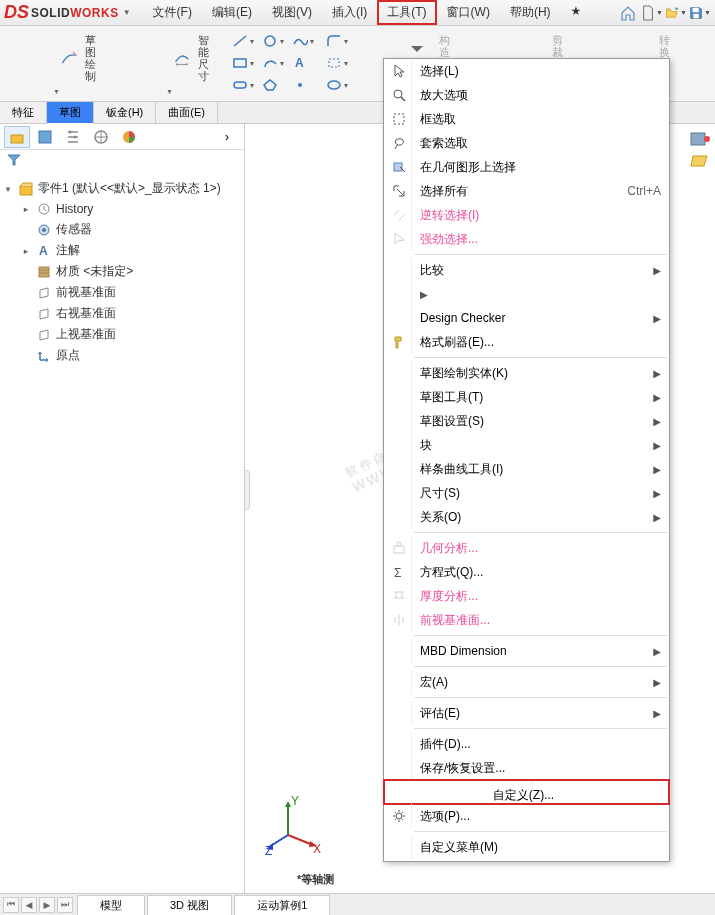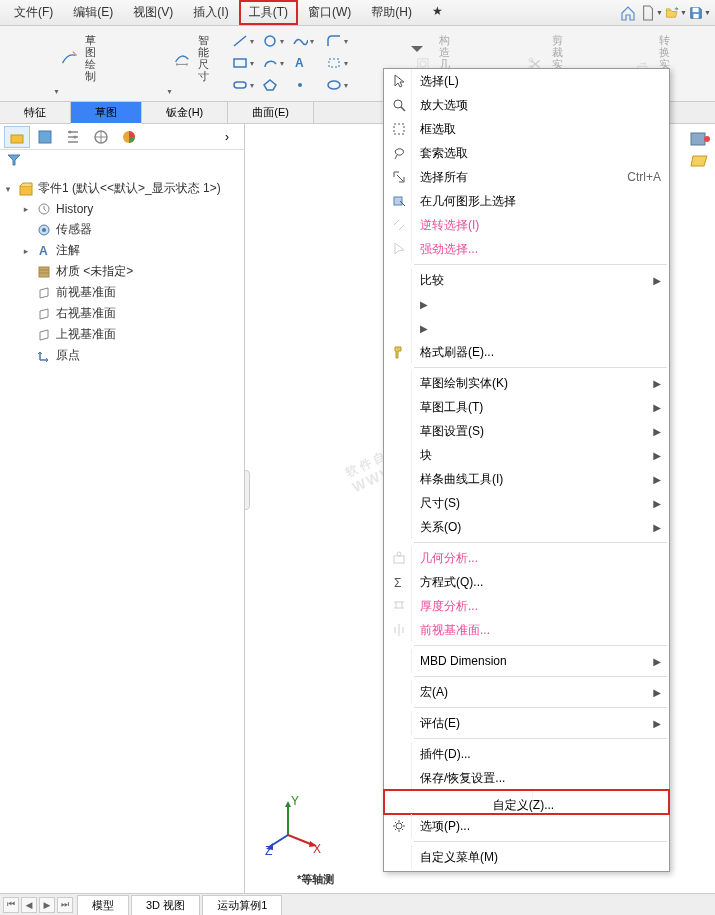--- a/index.html
+++ b/index.html
@@ -27,21 +27,21 @@
     .ribbon-big-icon { width: 28px; height: 28px; }
     .ribbon-label { font-size: 11px; color: #444; text-align: center; line-height: 12px; }
     .ribbon-label.disabled { color: #aaa; }
     .ribbon-mini-grid { display: grid; grid-template-columns: auto auto auto; gap: 3px 8px; padding: 2px; }
     .ribbon-mini { width: 22px; height: 18px; display: flex; align-items: center; cursor: pointer; }
     .ribbon-dd-mark { position: absolute; bottom: 1px; left: 50%; transform: translateX(-50%); font-size: 8px; color: #666; }
     .ribbon-right { margin-left: auto; display: flex; align-items: center; gap: 6px; padding: 4px; }
     
     
     .tabstrip { height: 22px; background: #eee; border-bottom: 1px solid #ccc; display: flex; }
-    .tab { padding: 3px 24px; border-right: 1px solid #ccc; background: #f0f0f0; cursor: pointer; font-size: 11px; }
+    .tab { padding: 3px 12px; border-right: 1px solid #ccc; background: #f0f0f0; cursor: pointer; font-size: 11px; }
     .tab.active { background: #3b82f6; border-bottom: 1px solid #fff; margin-bottom: -1px; }
     
     
     .main { display: flex; height: calc(100% - 26px - 76px - 22px - 22px); position: relative; }
     .sidebar { width: 245px; background: #fff; border-right: 1px solid #ccc; display: flex; flex-direction: column; }
     .sidebar-iconbar { height: 26px; border-bottom: 1px solid #ddd; display: flex; align-items: center; padding: 0 4px; gap: 2px; }
     .sb-icon { width: 26px; height: 22px; display: flex; align-items: center; justify-content: center; cursor: pointer; border: 1px solid transparent; }
     .sb-icon.active { background: #e5f0fb; border: 1px solid #a8c8e8; }
     .sb-filter { height: 24px; padding: 2px 6px; }
     .tree { padding: 4px 2px; flex: 1; overflow: auto; }
@@ -52,47 +52,52 @@
     .tree-children { margin-left: 18px; }
     
     .canvas { flex: 1; background: #fff; position: relative; }
     .watermark { position: absolute; top: 38%; left: 20%; transform: rotate(-25deg); font-size: 32px; color: rgba(200,200,200,0.45); font-weight: bold; letter-spacing: 3px; pointer-events: none; }
     .watermark-sub { font-size: 14px; display: block; letter-spacing: 2px; margin-top: -4px; }
     .triad { position: absolute; bottom: 38px; left: 18px; }
     .triad-label { position: absolute; bottom: 6px; left: 52px; font-size: 11px; font-weight: bold; color: #333; }
     .splitter-handle { position: absolute; left: -1px; top: 45%; width: 6px; height: 40px; background: #f0f0f0; border: 1px solid #ccc; border-radius: 0 4px 4px 0; cursor: ew-resize; }
     
     
-    .context-menu { position: absolute; top: 68px; left: 383px; width: 287px; background: #fff; border: 1px solid #999; box-shadow: 2px 2px 6px rgba(0,0,0,0.25); z-index: 100; padding-bottom: 2px; }
+    .context-menu { position: absolute; top: 58px; left: 383px; width: 287px; background: #fff; border: 1px solid #999; box-shadow: 2px 2px 6px rgba(0,0,0,0.25); z-index: 100; padding-bottom: 2px; }
     .ctx-anchor { position: absolute; top: 38px; left: 407px; width: 20px; height: 20px; z-index: 101; }
     .ctx-item { display: flex; align-items: center; height: 24px; padding: 0 8px 0 2px; cursor: pointer; position: relative; }
     .ctx-item.disabled { color: #ec4899; cursor: default; }
     .ctx-icon-col { width: 26px; height: 100%; display: flex; align-items: center; justify-content: center; border-right: 1px solid #eee; margin-right: 8px; }
     .ctx-label { flex: 1; }
     .ctx-shortcut { color: #666; margin-left: 12px; }
     .ctx-arrow { color: #555; font-size: 10px; }
     .ctx-sep { height: 1px; background: #ddd; margin: 3px 2px 3px 30px; }
     .ctx-highlighted { outline: 2px solid #d62828; outline-offset: -1px; flex-direction: column; }
     
     
     .bottom-tabs { height: 22px; background: #eee; border-top: 1px solid #ccc; display: flex; align-items: center; }
     .bt-scroll { display: flex; padding: 0 2px; }
     .bt-btn { width: 16px; height: 16px; display: flex; align-items: center; justify-content: center; cursor: pointer; font-size: 9px; color: #666; border: 1px solid #ccc; background: #f8f8f8; margin: 0 1px; }
-    .bt-tab { padding: 2px 14px; border: 1px solid #ccc; border-bottom: none; background: #fff; cursor: pointer; font-size: 11px; margin: 0 1px; }
+    .bt-tab { padding: 2px 22px; border: 1px solid #ccc; border-bottom: none; background: #fff; cursor: pointer; font-size: 11px; margin: 0 1px; }
     
     
     .right-iconcol { position: absolute; right: 4px; top: 130px; display: flex; flex-direction: column; gap: 4px; }
     
     svg { display: block; }
     .chev { font-size: 8px; color: #666; margin-left: 2px; }
   </style>
 </head>
 <body>
 
 <div class="titlebar">
+  <div class="logo">
+    <span class="logo-ds">DS</span>
+    <span class="logo-text"><span class="logo-solid">SOLID</span><span class="logo-works">WORKS</span></span>
+    <span class="chev">▼</span>
+  </div>
   <div class="menubar">
     <div class="menu-item">文件(F)</div>
     <div class="menu-item">编辑(E)</div>
     <div class="menu-item">视图(V)</div>
     <div class="menu-item">插入(I)</div>
     <div class="menu-item menu-highlighted">工具(T)</div>
     <div class="menu-item">窗口(W)</div>
     <div class="menu-item">帮助(H)</div>
     <div class="menu-item">★</div>
   </div>
@@ -469,36 +474,36 @@
       <span class="ctx-icon-col">
         <svg width="16" height="16">
           <path d="M4 6 Q8 2 12 5 Q14 8 10 10 Q5 11 4 6 M6 10 L4 14" stroke="#555" fill="none"></path>
         </svg>
       </span>
       <span class="ctx-label">套索选取</span>
     </div>
   <div class="ctx-item">
       <span class="ctx-icon-col">
         <svg width="16" height="16">
+          <rect x="3" y="4" width="8" height="8" fill="#bce" stroke="#58a"></rect>
+          <path d="M9 8 L14 13" stroke="#555"></path>
+        </svg>
+      </span>
+      <span class="ctx-label">在几何图形上选择</span>
+    </div>
+  <div class="ctx-item">
+      <span class="ctx-icon-col">
+        <svg width="16" height="16">
           <path d="M3 3 L3 8 M3 3 L8 3 M13 13 L8 13 M13 13 L13 8" stroke="#555" fill="none"></path>
           <path d="M6 6 L12 12" stroke="#555"></path>
         </svg>
       </span>
       <span class="ctx-label">选择所有</span>
       <span class="ctx-shortcut">Ctrl+A</span>
     </div>
-  <div class="ctx-item">
-      <span class="ctx-icon-col">
-        <svg width="16" height="16">
-          <rect x="3" y="4" width="8" height="8" fill="#bce" stroke="#58a"></rect>
-          <path d="M9 8 L14 13" stroke="#555"></path>
-        </svg>
-      </span>
-      <span class="ctx-label">在几何图形上选择</span>
-    </div>
   <div class="ctx-item disabled">
       <span class="ctx-icon-col">
         <svg width="16" height="16" opacity="0.4">
           <path d="M3 8 L8 3 M8 13 L13 8" stroke="#888"></path>
         </svg>
       </span>
       <span class="ctx-label">逆转选择(I)</span>
     </div>
   <div class="ctx-item disabled">
       <span class="ctx-icon-col">
@@ -513,20 +518,21 @@
       <span class="ctx-icon-col"></span>
       <span class="ctx-label">比较</span>
       <span class="ctx-arrow">▶</span>
     </div>
   <div class="ctx-item">
       <span class="ctx-icon-col"></span>
       <span class="ctx-arrow">▶</span>
     </div>
   <div class="ctx-item">
       <span class="ctx-icon-col"></span>
+      <span class="ctx-label">Design Checker</span>
       <span class="ctx-arrow">▶</span>
     </div>
   <div class="ctx-item">
       <span class="ctx-icon-col">
         <svg width="16" height="16">
           <path d="M4 3 L10 3 L10 7 L7 7 L7 14 L5 14 L5 7 L4 7 Z" fill="#e8c858" stroke="#b89828"></path>
         </svg>
       </span>
       <span class="ctx-label">格式刷器(E)...</span>
     </div>

